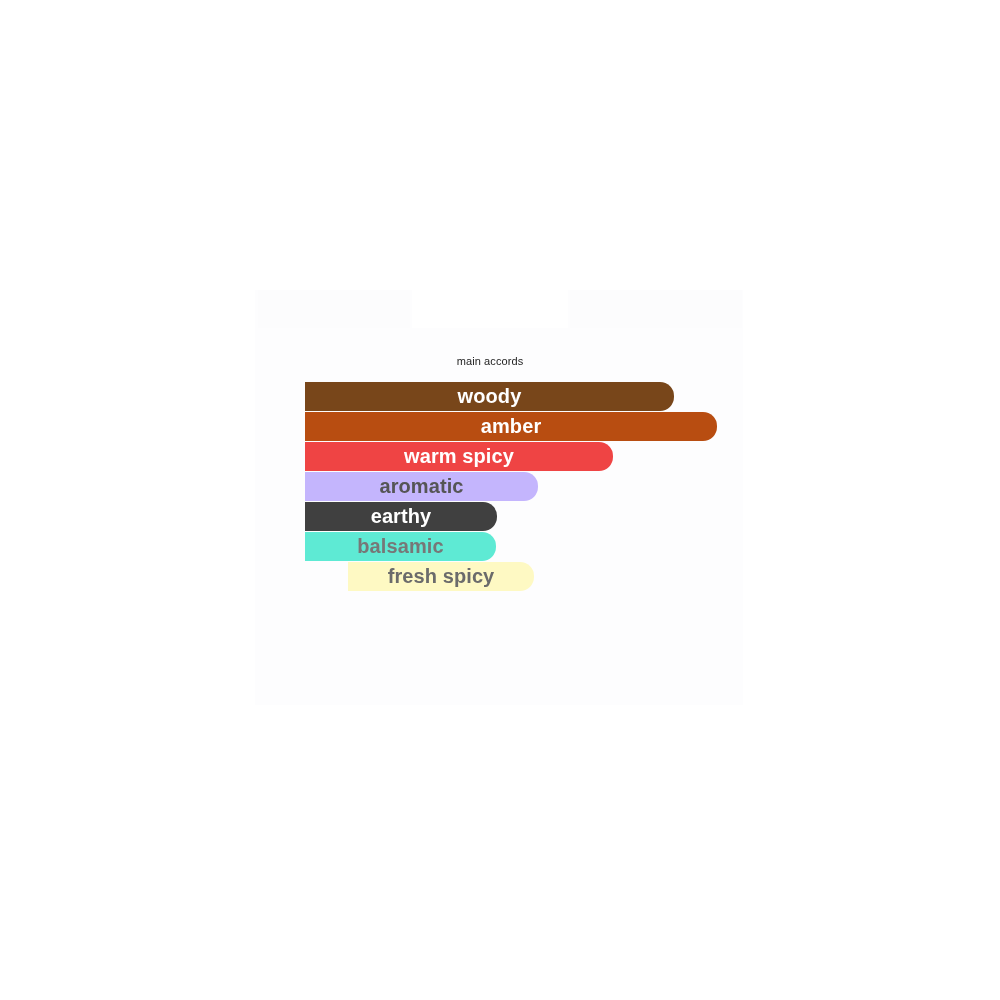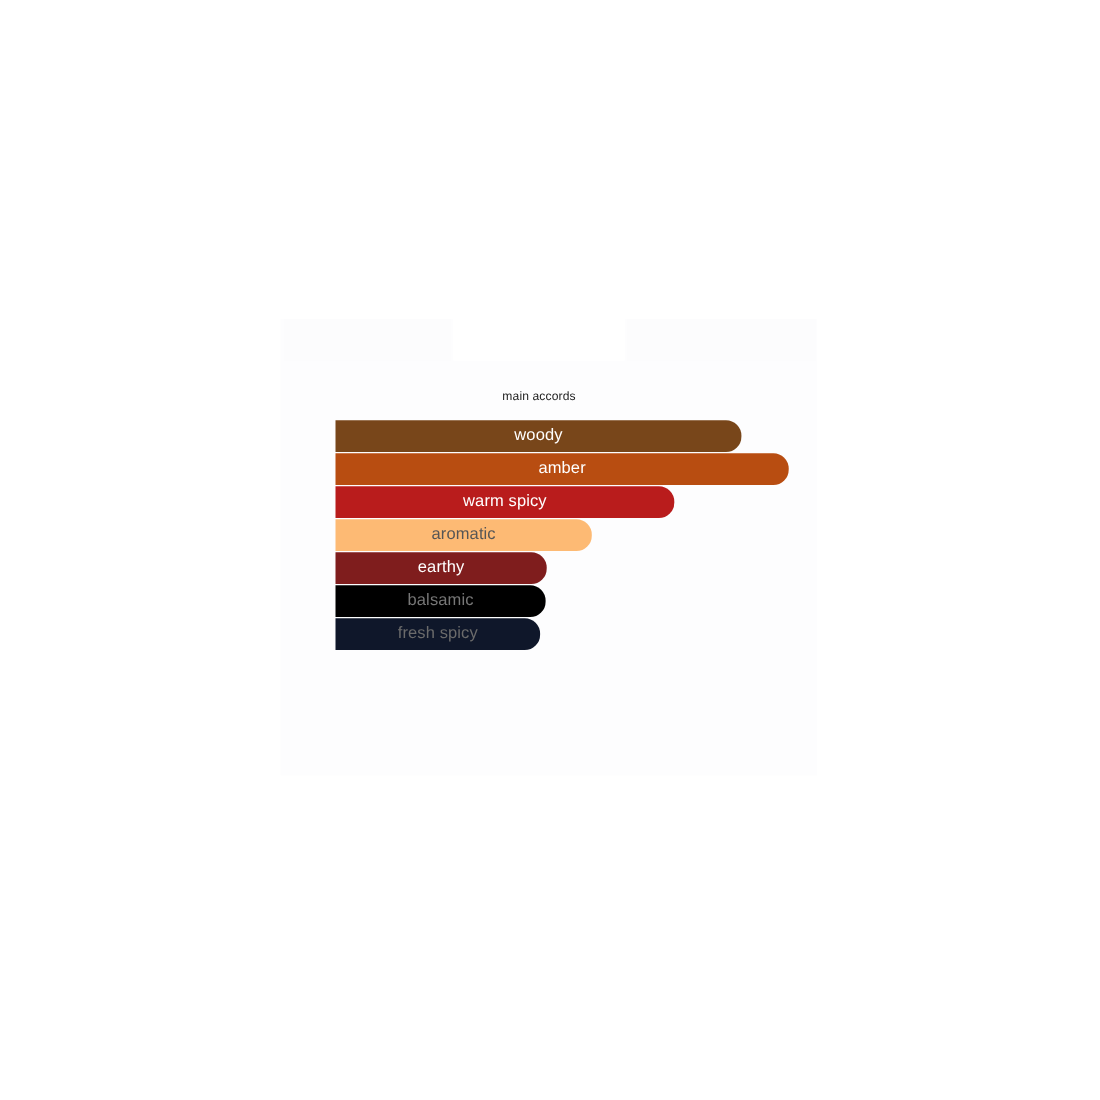--- a/index.html
+++ b/index.html
@@ -79,25 +79,26 @@
     top: 0;
     height: 28.5px;
     border-top-right-radius: 14px;
     border-bottom-right-radius: 14px;
     display: flex;
     align-items: center;
     justify-content: center;
     box-sizing: border-box;
   }
   .accord-label {
-    font-size: 15px;
+    font-size: 20px;
     line-height: 18px;
     white-space: nowrap;
     letter-spacing: 0.1px;
     padding-bottom: 1px;
+    font-weight: bold;
   }
 </style>
 </head>
 <body>
 
 <div id="page-canvas">
   <div id="widget-shell">
     <div class="ghost-panel" id="ghost-panel-1"></div>
     <div class="ghost-panel" id="ghost-panel-2"></div>
     <div class="ghost-panel" id="ghost-panel-3"></div>
@@ -111,38 +112,38 @@
         <div class="accord-bar" style="width: 369px; background: rgb(120, 70, 26);">
           <span class="accord-label" style="color: rgb(255, 255, 255);">woody</span>
         </div>
       </div>
       <div class="accord-row">
         <div class="accord-bar" style="width: 412px; background: rgb(184, 77, 17);">
           <span class="accord-label" style="color: rgb(255, 255, 255);">amber</span>
         </div>
       </div>
       <div class="accord-row">
-        <div class="accord-bar" style="width: 308px; background: #b91c1c;">
+        <div class="accord-bar" style="width: 308px; background: #ef4444;">
           <span class="accord-label" style="color: rgb(255, 255, 255);">warm spicy</span>
         </div>
       </div>
       <div class="accord-row">
-        <div class="accord-bar" style="width: 233px; background: #fdba74;">
+        <div class="accord-bar" style="width: 233px; background: #c4b5fd;">
           <span class="accord-label" style="color: rgb(85, 85, 85);">aromatic</span>
         </div>
       </div>
       <div class="accord-row">
-        <div class="accord-bar" style="width: 192px; background: #7f1d1d;">
+        <div class="accord-bar" style="width: 192px; background: #404040;">
           <span class="accord-label" style="color: rgb(255, 255, 255);">earthy</span>
         </div>
       </div>
       <div class="accord-row">
-        <div class="accord-bar" style="width: 191px; background: #000000; text-align: center;">
+        <div class="accord-bar" style="width: 191px; background: #5eead4; text-align: center;">
           <span class="accord-label" style="color: rgb(119, 119, 119);">balsamic</span>
         </div>
       </div>
       <div class="accord-row">
-        <div class="accord-bar" style="width: 186px; background: #0f172a;">
+        <div class="accord-bar" style="width: 186px; background: #fef9c3; margin-left: 43px;">
           <span class="accord-label" style="color: rgb(107, 107, 107);">fresh spicy</span>
         </div>
       </div>
     </div>
 </div>
 
 </body></html>

